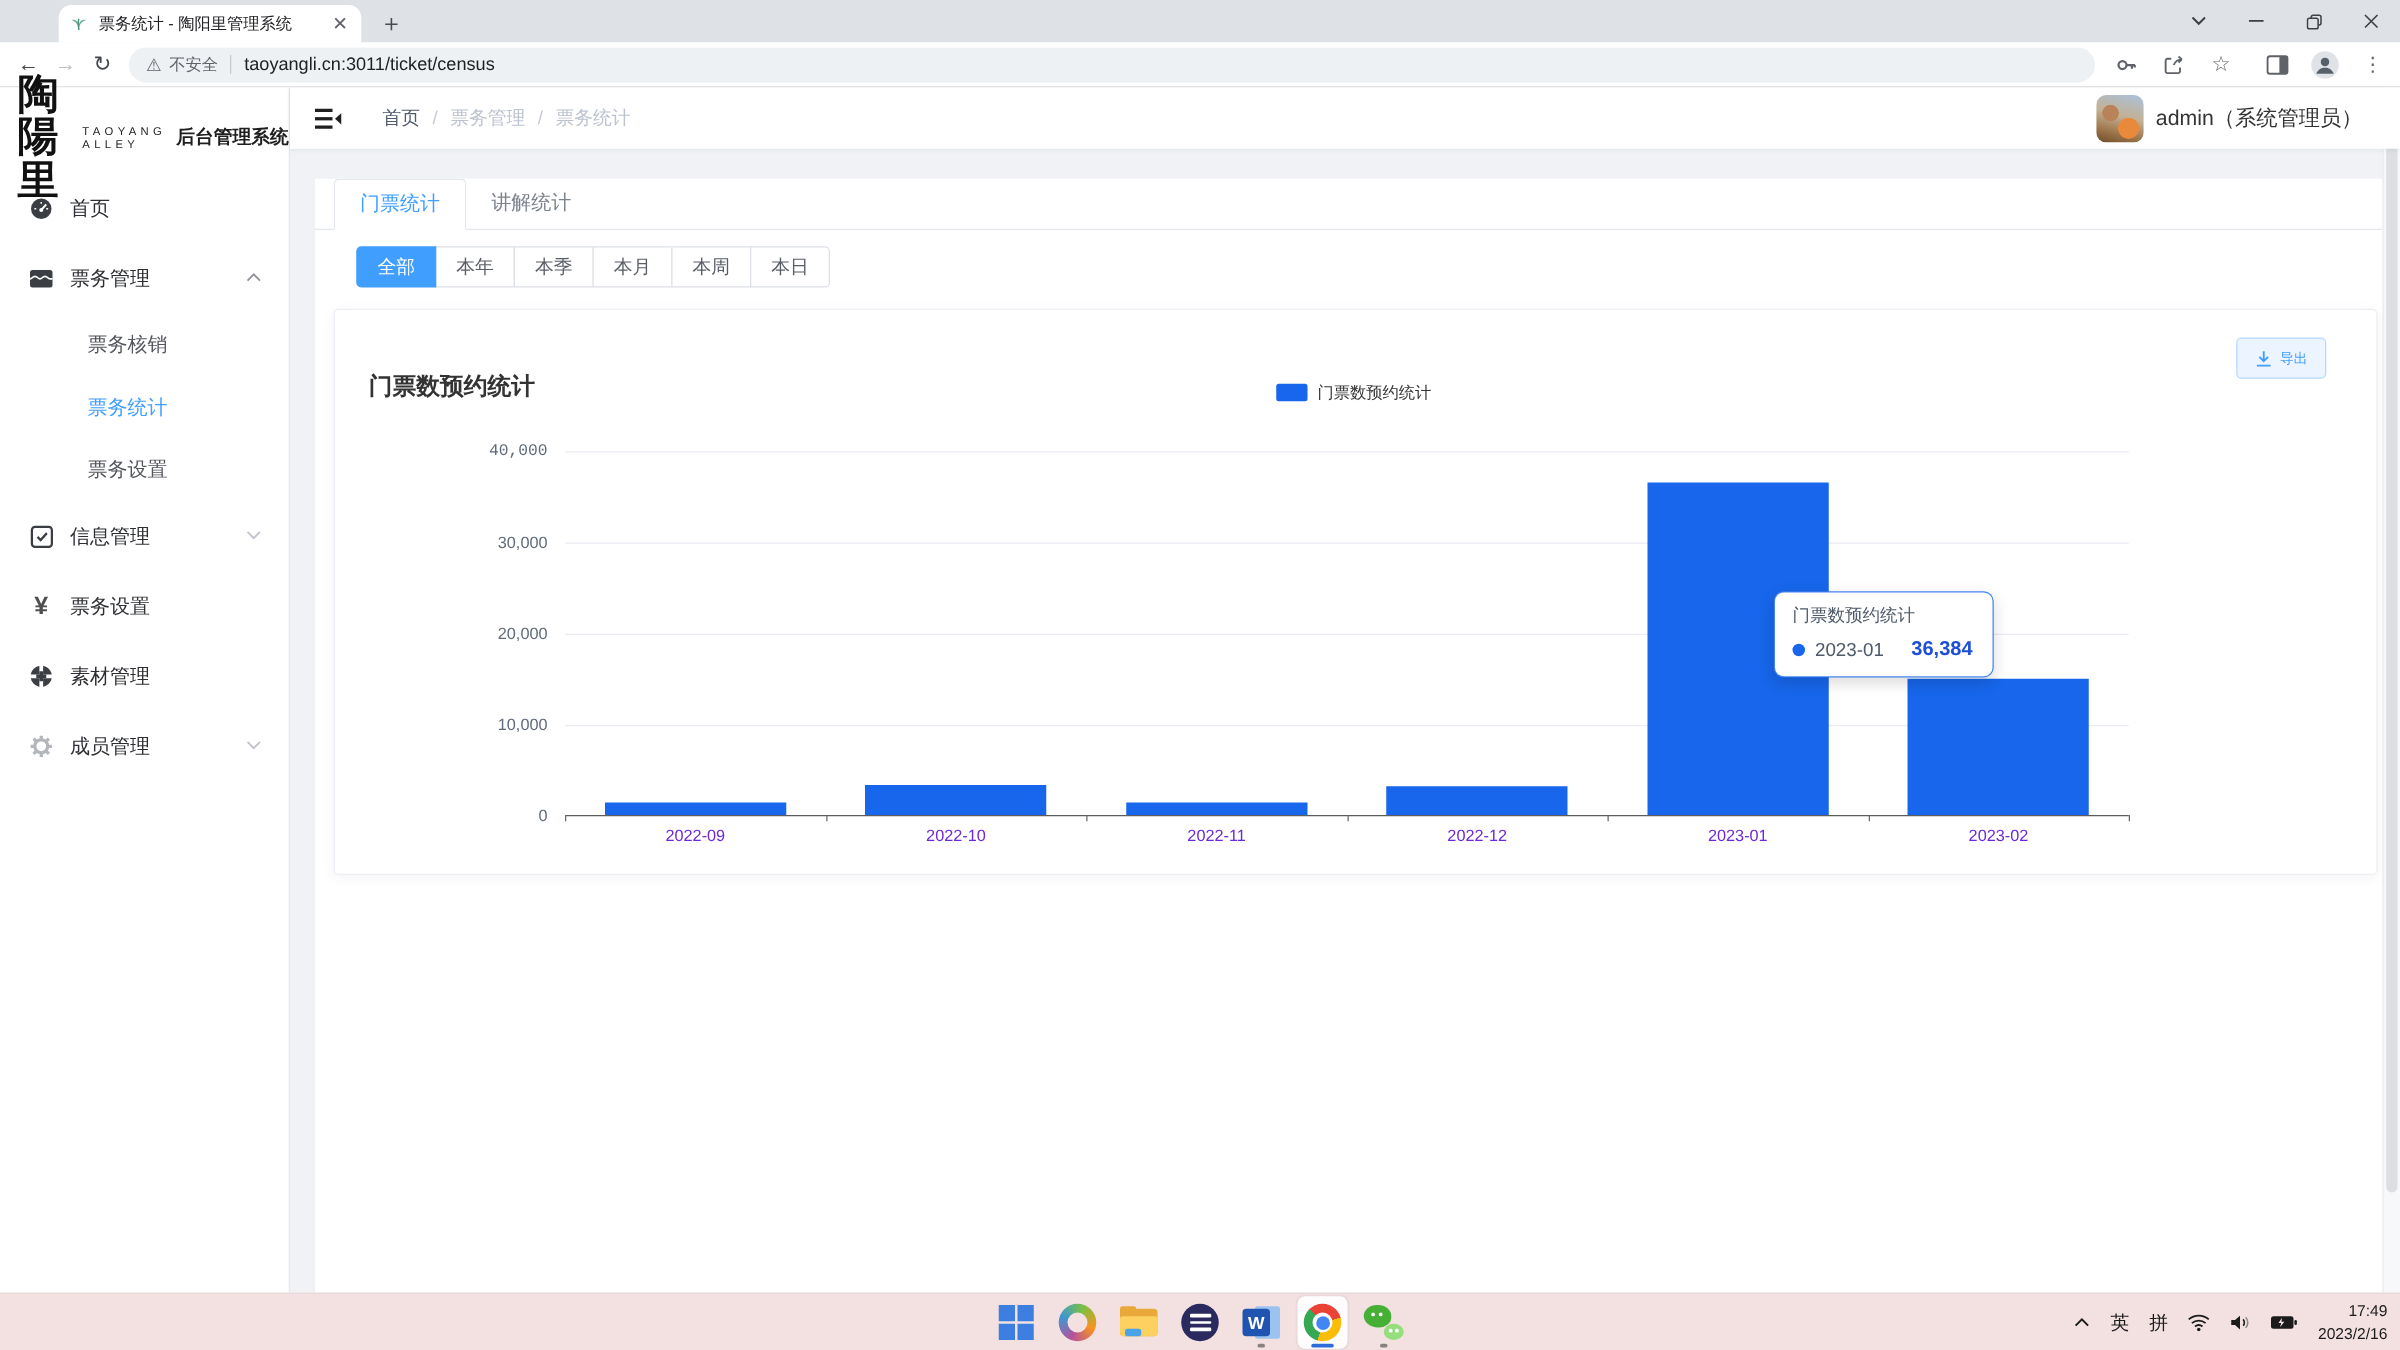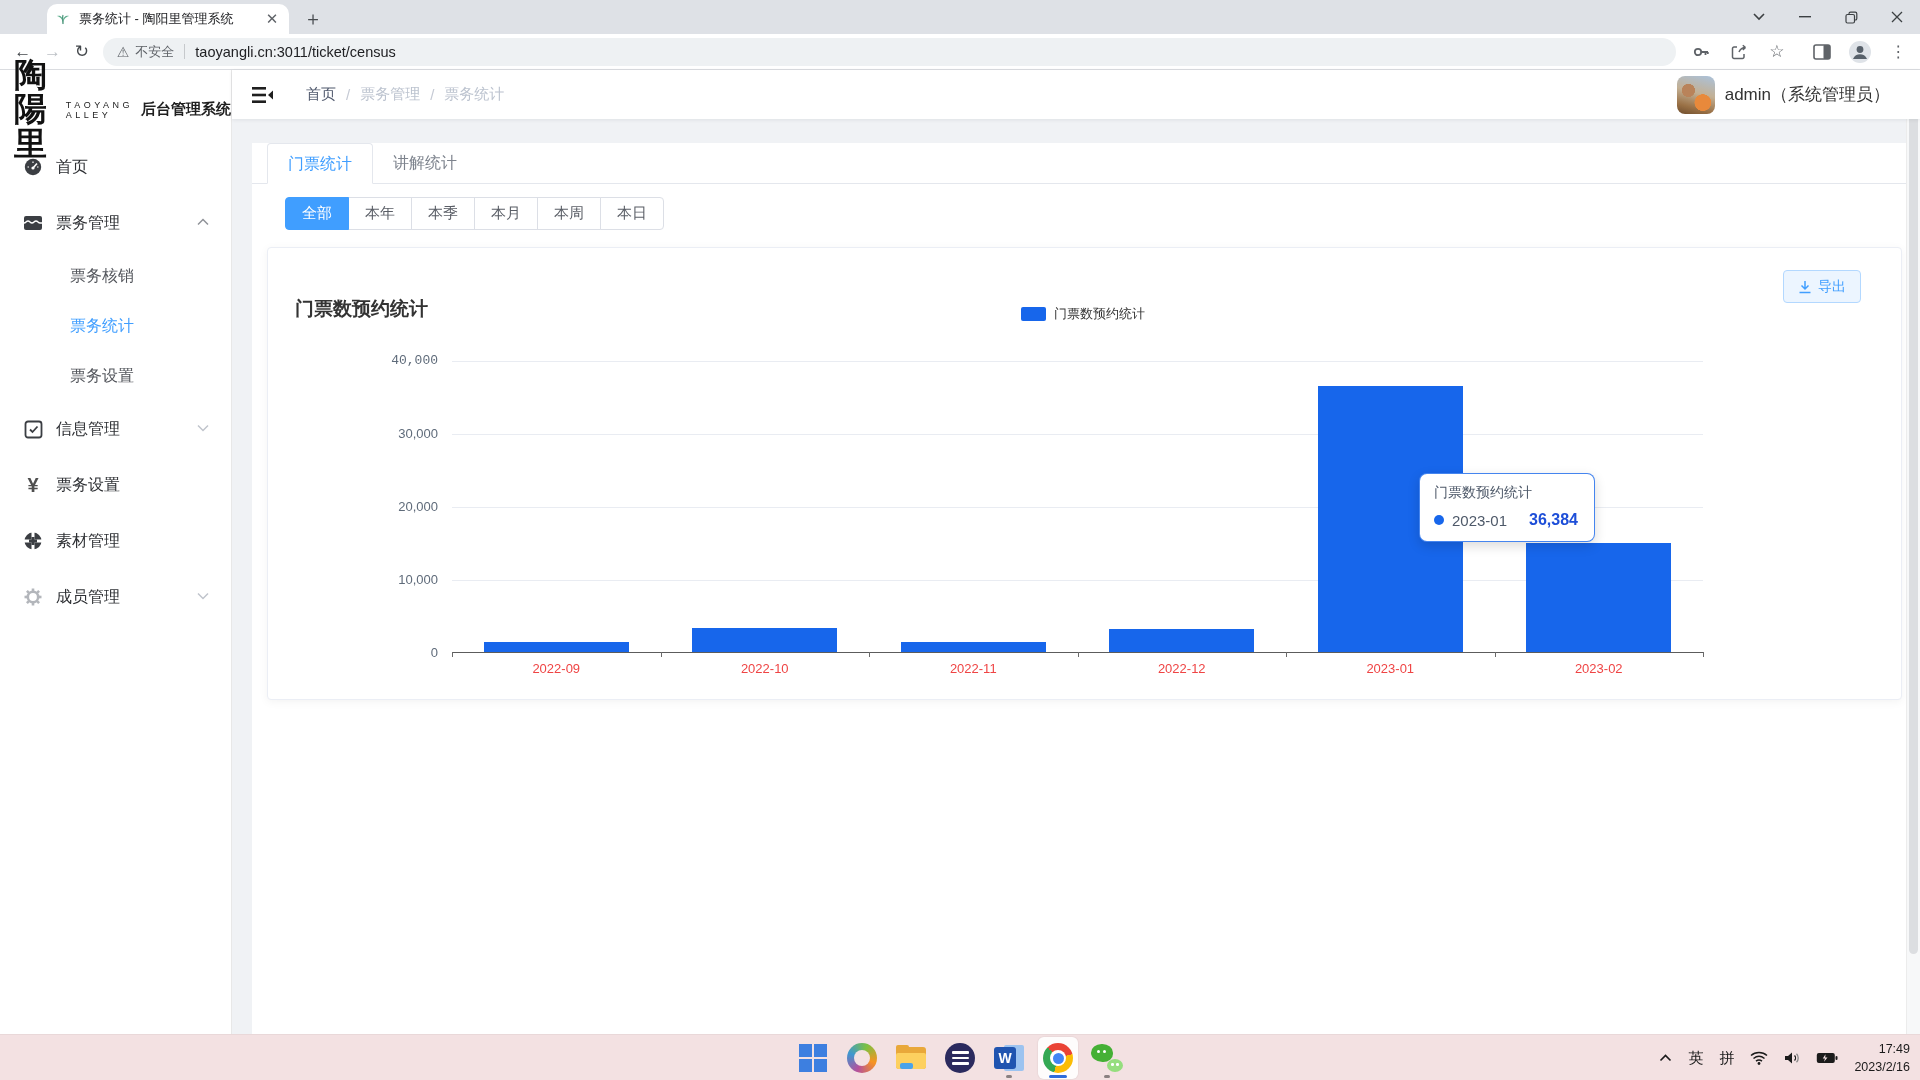--- a/index.html
+++ b/index.html
@@ -63,30 +63,30 @@
   .ttab { height:41px; line-height:40px; padding:0 20px; font-size:16px; color:#7d838d; }
   .ttab.active { color:#409eff; background:#fff; border:1px solid #e4e7ed; border-bottom:1px solid #fff; border-radius:4px 4px 0 0; }
   .filters { display:flex; margin:13px 0 0 33px; }
   .fbtn { height:33px; padding:0 16px; font-size:15px; color:#5a5e66; background:#fff; border:1px solid #dcdfe6; display:flex; align-items:center; margin-left:-1px; }
   .fbtn:first-child { border-radius:4px 0 0 4px; margin-left:0; }
   .fbtn:last-child { border-radius:0 4px 4px 0; }
   .fbtn.active { background:#409eff; border-color:#409eff; color:#fff; position:relative; z-index:1; }
 
   
   .card { position:relative; margin:17px 0 0 15px; width:1635px; height:453px; background:#fff; border:1px solid #ebeef5; border-radius:4px; box-shadow:0 2px 10px rgba(0,0,0,.05); }
-  .export-btn { position:absolute; right:40px; top:22px; height:33px; padding:0 14px; background:#ecf5ff; border:1px solid #b3d8ff; border-radius:4px; color:#409eff; font-size:14px; display:flex; align-items:center; gap:6px; }
+  .export-btn { position:absolute; right:40px; top:22px; height:33px; padding:0 14px; background:#ecf5ff; border:1px solid #b3d8ff; border-radius:4px; color:#409eff; font-size:11px; display:flex; align-items:center; gap:6px; }
   .chart-title { position:absolute; left:27px; top:48px; font-size:19px; font-weight:bold; color:#333; }
   .legend { position:absolute; left:753px; top:57px; display:flex; align-items:center; gap:8px; }
   .legend-swatch { width:25px; height:14px; border-radius:2px; }
   .legend-label { font-size:13px; color:#333; }
   #plot { position:absolute; left:184px; top:113px; width:1251px; height:292px; border-bottom:1px solid #5c5c5c; }
   .gridline { position:absolute; left:0; right:0; height:1px; background:#e9ecf2; }
   .ytick { position:absolute; left:-94px; width:80px; text-align:right; font-size:13px; color:#5f6b7a; }
   .xtick { position:absolute; top:100%; width:1px; height:5px; background:#6a6a6a; }
-  .xlabel { position:absolute; top:calc(100% + 9px); text-align:center; font-size:13px; color:#ef4444; }
+  .xlabel { position:absolute; top:calc(100% + 9px); text-align:center; font-size:13px; color:#6d28d9; }
   .bar { position:absolute; bottom:0; width:145px; }
   .tooltip { position:absolute; left:1151px; top:225px; background:#fff; border:1px solid rgba(23,102,235,.8); border-radius:8px; box-shadow:0 4px 12px rgba(0,0,0,.15); padding:10px 16px 12px 14px; z-index:6; white-space:nowrap; }
   .tt-title { font-size:14px; color:#4e5969; margin-bottom:9px; }
   .tt-row { display:flex; align-items:center; }
   .tt-dot { width:10px; height:10px; border-radius:50%; margin-right:8px; }
   .tt-label { font-size:15px; color:#4e5969; margin-right:22px; }
   .tt-value { font-size:16px; font-weight:bold; color:#1d4ed8; }
 
   
   .scrollbar { position:absolute; right:0; top:70px; width:14px; height:964px; background:#f7f8f9; border-left:1px solid #ececec; }

